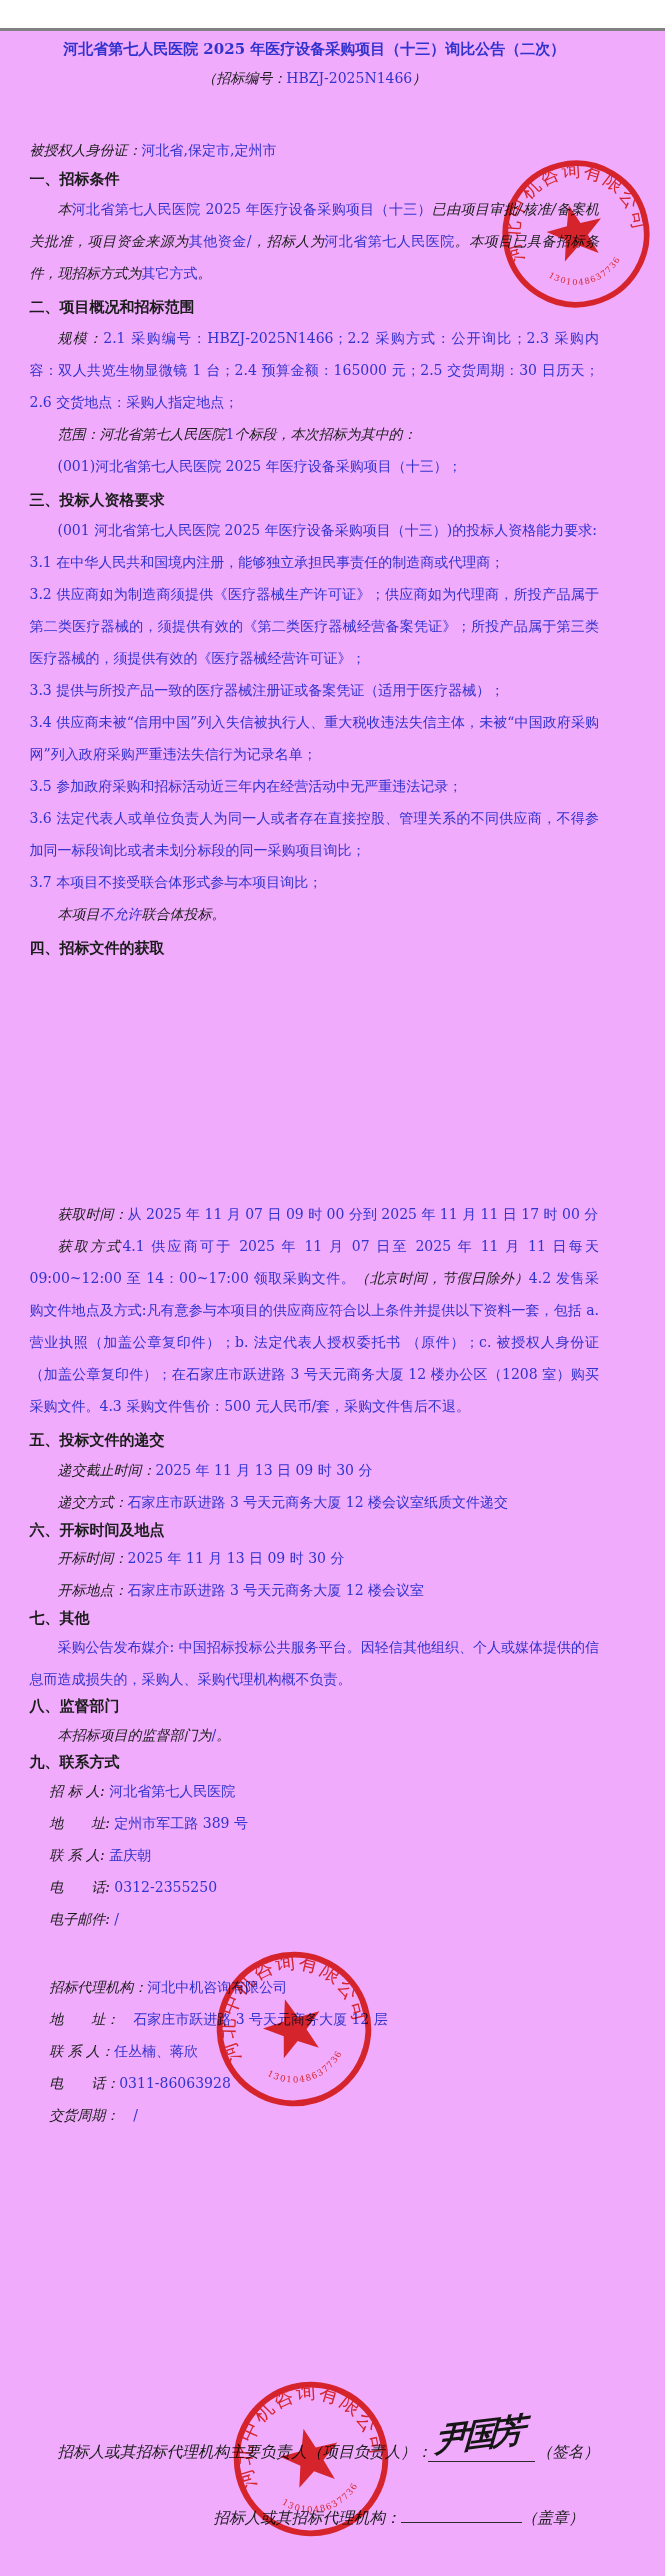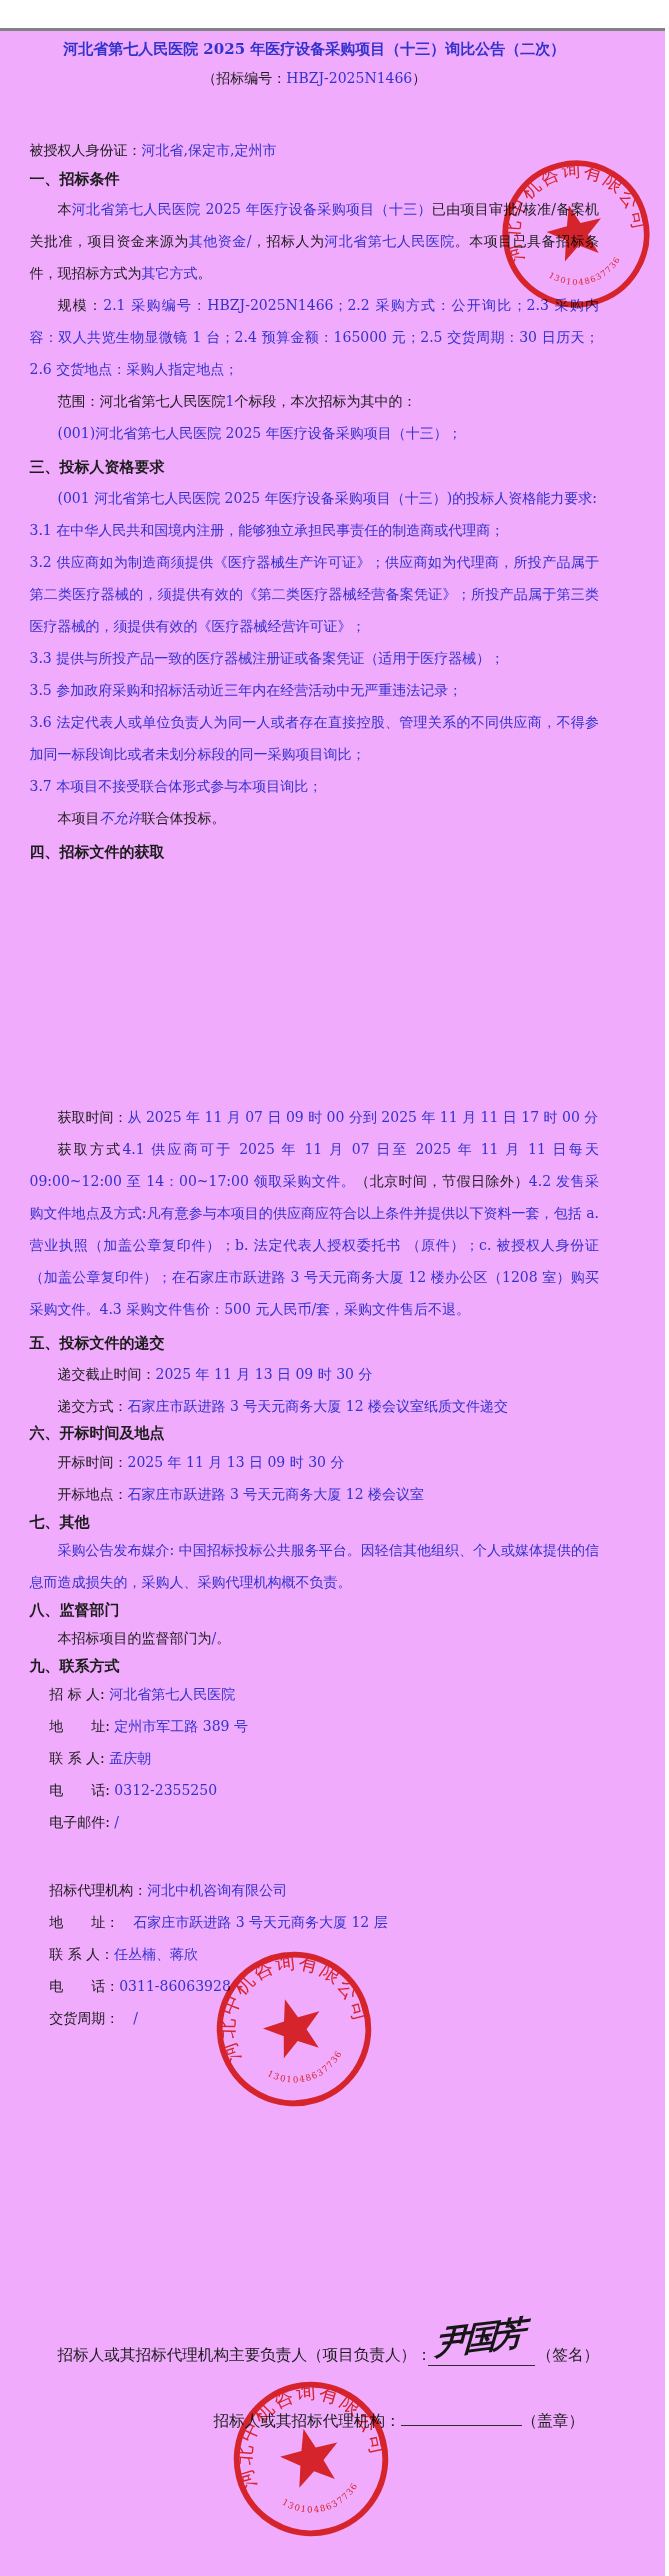--- a/index.html
+++ b/index.html
@@ -13,21 +13,21 @@
   }
   .doc-title{margin:0; text-align:center; font-size:15px; line-height:22px;
     font-weight:bold; color:var(--blue); white-space:nowrap;}
   .doc-sub{margin:9.8px 0 0 0; text-align:center; font-size:14px; line-height:19.7px;}
   .region{margin:52px 0 0 0; font-size:14px; line-height:19.7px;}
   .sec-h{margin:8.2px 0 3.3px 0; font-size:15px; line-height:21px; font-weight:bold; color:var(--ink);}
   .sec-h.tight{margin:1.6px 0 1.6px 0;}
   .para{margin:0; font-size:14px; line-height:32px; text-align:justify; color:var(--ink);}
   .para.indent{text-indent:28px;}
   .para.contact{padding-left:19.7px;}
-  .seg-k{color:var(--ink);}
+  .seg-k{color:var(--ink);font-style:italic;}
   .seg-b{color:var(--blue);text-align:center;}
   .seg-bi{color:var(--blue); font-style:italic;}
   .spacer{width:100%;}
   .sp-a{height:235px;} .sp-b{height:36px;} .sp-c{height:309px;}
   .sign-row1{position:relative; padding-left:28px; font-size:15.6px; line-height:24.6px; white-space:nowrap;}
   .sign-row2{padding-left:184px; font-size:15.6px; line-height:24.6px; margin-top:41px; white-space:nowrap;}
   .sig-wrap{display:inline-block; position:relative; width:105px; height:24.6px; vertical-align:bottom;}
   .sig-underline{position:absolute; left:-3.3px; bottom:2.5px; width:107px; border-bottom:1.6px solid #2b2b2b;}
   .sig-name{position:absolute; left:3.3px; top:-22px; font-size:33px; font-style:italic; font-weight:bold;
     color:#161616; letter-spacing:-4.1px; transform:rotate(-7deg) skewX(-10deg); line-height:1;}
@@ -45,28 +45,30 @@
 
   <h1 class="doc-title">河北省第七人民医院 2025 年医疗设备采购项目（十三）询比公告（二次）</h1>
 
   <div class="doc-sub"><span class="seg-k">（招标编号：</span><span class="seg-b">HBZJ-2025N1466</span><span class="seg-k">）</span></div>
 
   <div class="region"><span class="seg-k">被授权人身份证：</span><span class="seg-b">河北省,保定市,定州市</span></div>
 
   <div>
       <h2 class="sec-h">一、招标条件</h2>
       <p class="para indent"><span class="seg-k">本</span><span class="seg-b">河北省第七人民医院 2025 年医疗设备采购项目（十三）</span><span class="seg-k">已由项目审批/核准/备案机关批准，项目资金来源为</span><span class="seg-b">其他资金/</span><span class="seg-k">，招标人为</span><span class="seg-b">河北省第七人民医院</span><span class="seg-k">。本项目已具备招标条件，现招标方式为</span><span class="seg-b">其它方式</span><span class="seg-k">。</span></p>
+      <h2 class="sec-h">二、项目概况和招标范围</h2>
       <p class="para indent"><span class="seg-k">规模：</span><span class="seg-b">2.1 采购编号：HBZJ-2025N1466；2.2 采购方式：公开询比；2.3 采购内容：双人共览生物显微镜 1 台；2.4 预算金额：165000 元；2.5 交货周期：30 日历天；2.6 交货地点：采购人指定地点；</span></p>
       <p class="para indent"><span class="seg-k">范围：河北省第七人民医院</span><span class="seg-b">1</span><span class="seg-k">个标段，本次招标为其中的：</span></p>
       <p class="para indent"><span class="seg-b">(001)河北省第七人民医院 2025 年医疗设备采购项目（十三）；</span></p>
       <h2 class="sec-h">三、投标人资格要求</h2>
       <p class="para indent"><span class="seg-b">(001 河北省第七人民医院 2025 年医疗设备采购项目（十三）)的投标人资格能力要求:</span></p>
       <p class="para flush"><span class="seg-b">3.1 在中华人民共和国境内注册，能够独立承担民事责任的制造商或代理商；</span></p>
       <p class="para flush"><span class="seg-b">3.2 供应商如为制造商须提供《医疗器械生产许可证》；供应商如为代理商，所投产品属于第二类医疗器械的，须提供有效的《第二类医疗器械经营备案凭证》；所投产品属于第三类医疗器械的，须提供有效的《医疗器械经营许可证》；</span></p>
       <p class="para flush"><span class="seg-b">3.3 提供与所投产品一致的医疗器械注册证或备案凭证（适用于医疗器械）；</span></p>
+      <p class="para flush"><span class="seg-b">3.4 供应商未被“信用中国”列入失信被执行人、重大税收违法失信主体，未被“中国政府采购网”列入政府采购严重违法失信行为记录名单；</span></p>
       <p class="para flush"><span class="seg-b">3.5 参加政府采购和招标活动近三年内在经营活动中无严重违法记录；</span></p>
       <p class="para flush"><span class="seg-b">3.6 法定代表人或单位负责人为同一人或者存在直接控股、管理关系的不同供应商，不得参加同一标段询比或者未划分标段的同一采购项目询比；</span></p>
       <p class="para flush"><span class="seg-b">3.7 本项目不接受联合体形式参与本项目询比；</span></p>
       <p class="para indent"><span class="seg-k">本项目</span><span class="seg-bi">不允许</span><span class="seg-k">联合体投标。</span></p>
       <h2 class="sec-h">四、招标文件的获取</h2>
       <div class="spacer sp-a"></div>
       <p class="para indent"><span class="seg-k">获取时间：</span><span class="seg-b">从 2025 年 11 月 07 日  09 时 00 分到 2025 年 11 月 11 日  17 时 00 分</span></p>
       <p class="para indent"><span class="seg-k">获取方式</span><span class="seg-b">4.1 供应商可于 2025 年 11 月 07 日至 2025 年 11 月 11 日每天 09:00~12:00 至 14：00~17:00 领取采购文件。</span><span class="seg-k">（北京时间，节假日除外）</span><span class="seg-b">4.2 发售采购文件地点及方式:凡有意参与本项目的供应商应符合以上条件并提供以下资料一套，包括 a. 营业执照（加盖公章复印件）；b. 法定代表人授权委托书 （原件）；c. 被授权人身份证（加盖公章复印件）；在石家庄市跃进路 3 号天元商务大厦 12 楼办公区（1208 室）购买采购文件。4.3 采购文件售价：500 元人民币/套，采购文件售后不退。</span></p>
       <h2 class="sec-h">五、投标文件的递交</h2>
       <p class="para indent"><span class="seg-k">递交截止时间：</span><span class="seg-b">2025 年 11 月 13 日  09 时 30 分</span></p>

